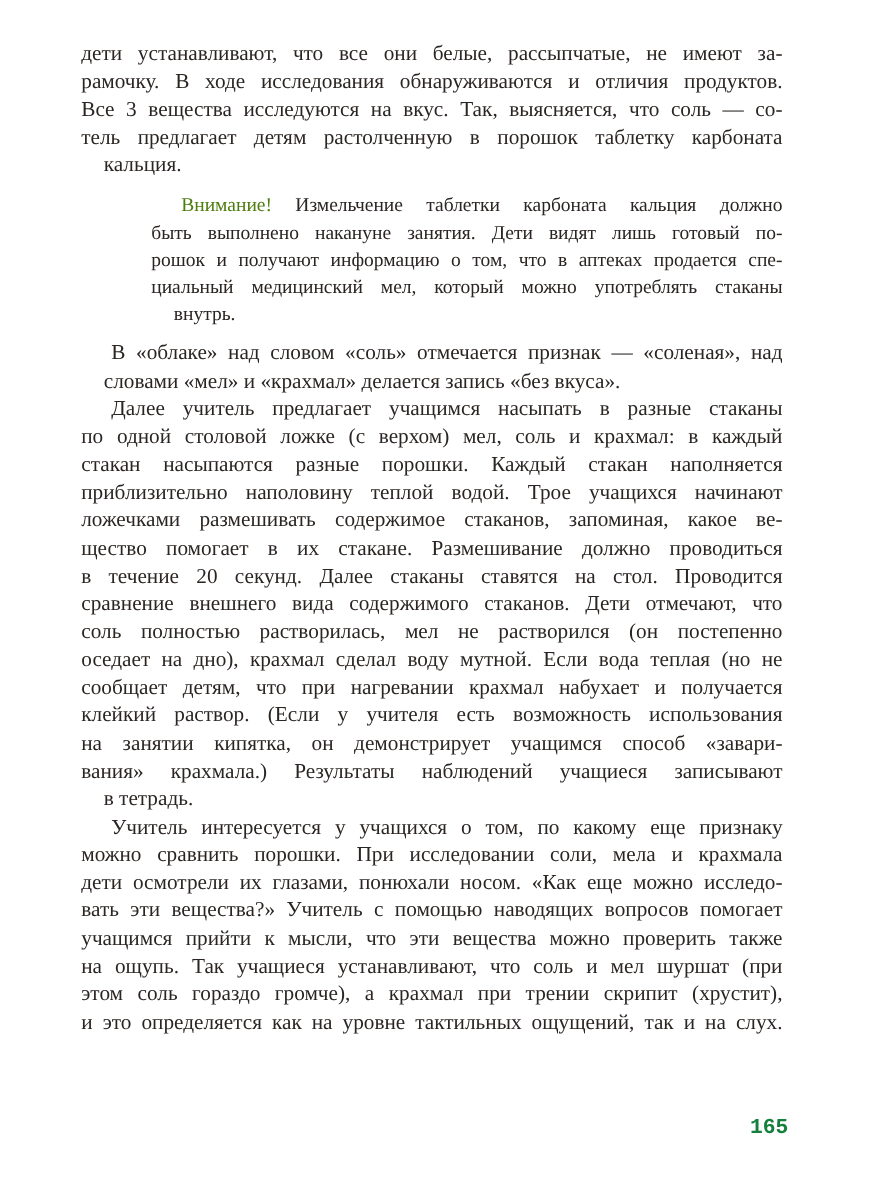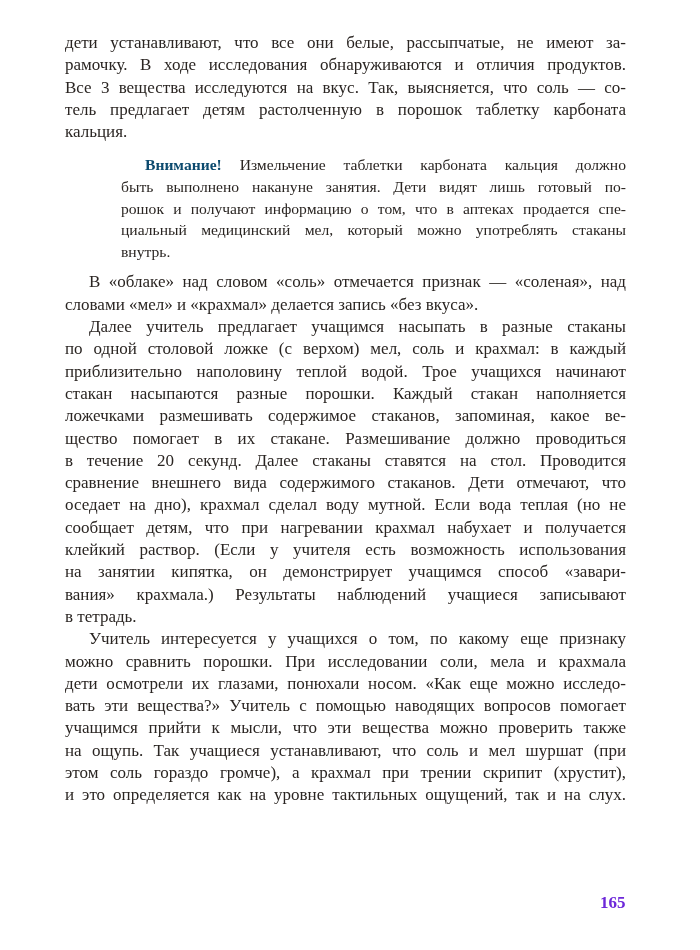--- a/index.html
+++ b/index.html
@@ -3,28 +3,28 @@
 <meta charset="utf-8">
 <style>
   html, body { margin:0; padding:0; background:#ffffff; }
   body { width:700px; height:950px; position:relative; overflow:hidden; }
   .page {
     position:absolute; left:65px; top:32px; width:561px;
     font-family: "Liberation Serif", "DejaVu Serif", serif;
     font-size:17px; line-height:22.3px; color:#2a2522;
   }
   .line { display:block; white-space:nowrap; text-align:justify; text-align-last:justify; height:22.3px; }
-  .line.last { text-align-last:left; }
+  .line.last { text-align-last:left;margin-left:18px; }
   .indent { text-indent:24px; }
   .note { margin-left:56px; width:505px; font-size:15.6px; line-height:21.6px; margin-top:11px; margin-bottom:9px; }
   .note .line { height:21.6px; }
-  .note b { font-weight:bold; color:#0c4a6e; }
+  .note b { font-weight:normal; color:#4d7c0f; }
   .pagenum {
-    position:absolute; left:600px; top:893px; font-family:Liberation Serif, serif;
-    font-weight:bold; font-size:17px; color:#6d28d9;
+    position:absolute; left:600px; top:893px; font-family:Liberation Mono, monospace;
+    font-weight:bold; font-size:17px; color:#15803d;
   }
 </style>
 </head>
 <body>
 
 <div class="page">
 
   <div>
     <span class="line">дети устанавливают, что все они белые, рассыпчатые, не имеют за-</span>
     <span class="line">рамочку. В ходе исследования обнаруживаются и отличия продуктов.</span>
@@ -42,26 +42,27 @@
   </div>
 
   <div>
     <span class="line indent">В «облаке» над словом «соль» отмечается признак — «соленая», над</span>
     <span class="line last">словами «мел» и «крахмал» делается запись «без вкуса».</span>
   </div>
 
   <div>
     <span class="line indent">Далее учитель предлагает учащимся насыпать в разные стаканы</span>
     <span class="line">по одной столовой ложке (с верхом) мел, соль и крахмал: в каждый</span>
+    <span class="line">стакан насыпаются разные порошки. Каждый стакан наполняется</span>
     <span class="line">приблизительно наполовину теплой водой. Трое учащихся начинают</span>
-    <span class="line">стакан насыпаются разные порошки. Каждый стакан наполняется</span>
     <span class="line">ложечками размешивать содержимое стаканов, запоминая, какое ве-</span>
     <span class="line">щество помогает в их стакане. Размешивание должно проводиться</span>
     <span class="line">в течение 20 секунд. Далее стаканы ставятся на стол. Проводится</span>
     <span class="line">сравнение внешнего вида содержимого стаканов. Дети отмечают, что</span>
+    <span class="line">соль полностью растворилась, мел не растворился (он постепенно</span>
     <span class="line">оседает на дно), крахмал сделал воду мутной. Если вода теплая (но не</span>
     <span class="line">сообщает детям, что при нагревании крахмал набухает и получается</span>
     <span class="line">клейкий раствор. (Если у учителя есть возможность использования</span>
     <span class="line">на занятии кипятка, он демонстрирует учащимся способ «завари-</span>
     <span class="line">вания» крахмала.) Результаты наблюдений учащиеся записывают</span>
     <span class="line last">в тетрадь.</span>
   </div>
 
   <div>
     <span class="line indent">Учитель интересуется у учащихся о том, по какому еще признаку</span>

